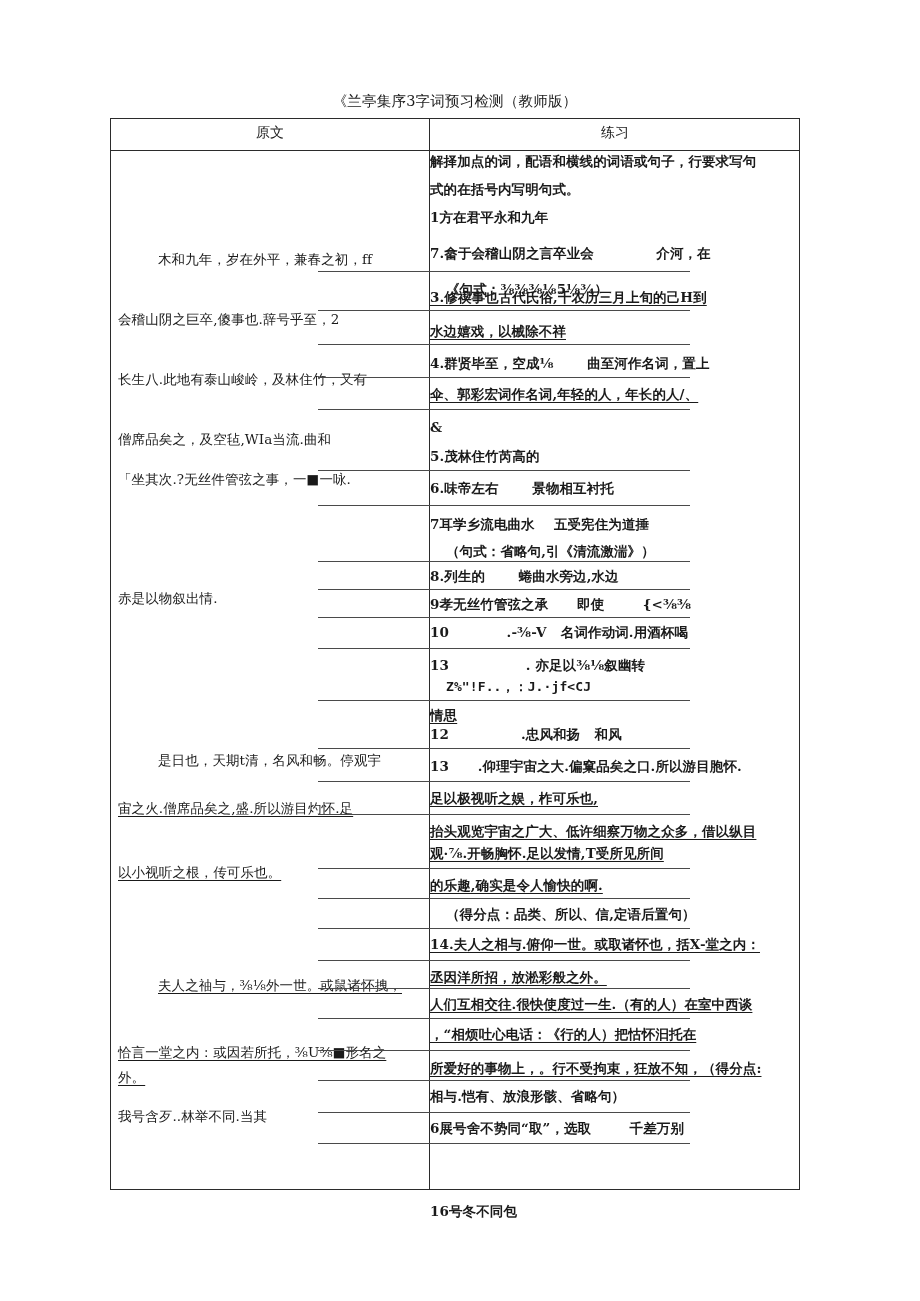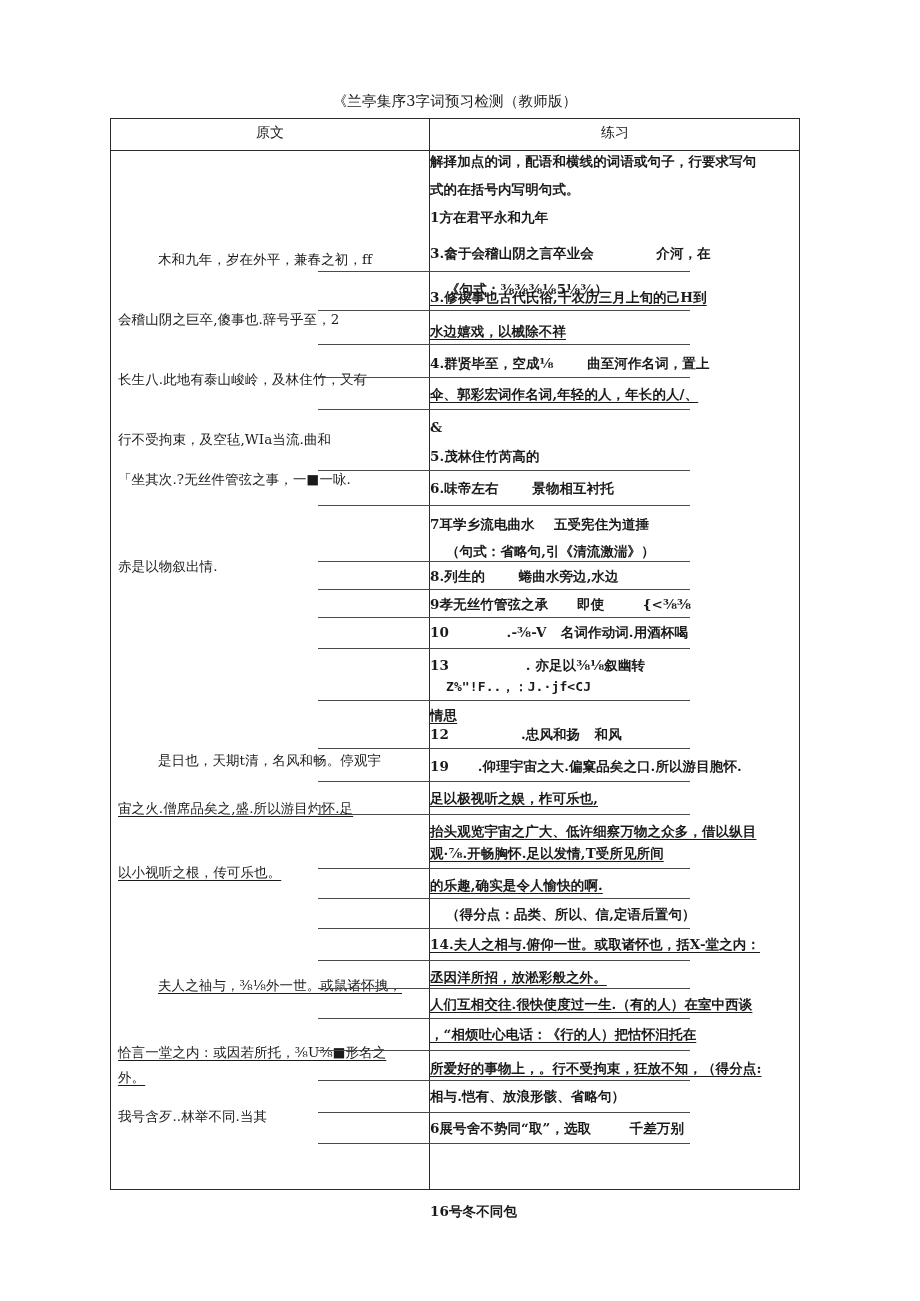--- a/index.html
+++ b/index.html
@@ -111,56 +111,56 @@
     <div class="header-rule"></div>
 
     <div class="th th-right">练习</div>
     <div class="th th-left">原文</div>
   </div>
 
   <div class="left-col">
     <div class="ln ind" style="top:253px">木和九年，岁在外平，兼春之初，ff</div>
     <div class="ln" style="top:313px">会稽山阴之巨卒,傻事也.辞号乎至，2</div>
     <div class="ln" style="top:373px">长生八.此地有泰山峻岭，及林住竹，又有</div>
-    <div class="ln" style="top:433px">行不受拘束，及空毡,WIa当流.曲和</div>
+    <div class="ln" style="top:433px">僧席品矣之，及空毡,WIa当流.曲和</div>
     <div class="ln" style="top:473px">「坐其次.?无丝件管弦之事，一■一咏.</div>
-    <div class="ln" style="top:560px">赤是以物叙出情.</div>
+    <div class="ln" style="top:592px">赤是以物叙出情.</div>
     <div class="ln ind" style="top:754px">是日也，天期t清，名风和畅。停观宇</div>
     <div class="ln ul" style="top:802px">宙之火.僧席品矣之,盛.所以游目灼怀.足</div>
     <div class="ln ul" style="top:866px">以小视听之根，传可乐也。</div>
     <div class="ln ind ul" style="top:979px">夫人之䄂与，⅜⅛外一世。或鼠诸怀拽，</div>
     <div class="ln ul" style="top:1046px">恰言一堂之内：或因若所托，⅜U⅜■形名之</div>
     <div class="ln ul" style="top:1071px">外。</div>
     <div class="ln" style="top:1110px">我号含歹..林举不同.当其</div>
   </div>
 
   <div class="right-col">
     <div class="ln" style="top:155px">解择加点的词，配语和横线的词语或句子，行要求写句</div>
     <div class="ln" style="top:183px">式的在括号内写明句式。</div>
     <div class="ln" style="top:211px">1方在君平永和九年</div>
-    <div class="ln" style="top:247px">3.畲于会稽山阴之言卒业会             介河，在</div>
+    <div class="ln" style="top:247px">7.畲于会稽山阴之言卒业会             介河，在</div>
     <div class="ln ind" style="top:283px">《句式：⅜⅜⅜⅛5⅛¾）</div>
 
     <div class="ln ul" style="top:291px">3.修禊事也古代氏俗,千农历三月上旬的己H到</div>
     <div class="ln ul" style="top:325px">水边嬉戏，以械除不祥</div>
     <div class="ln" style="top:357px">4.群贤毕至，空成⅛       曲至河作名词，置上</div>
     <div class="ln ul" style="top:388px">伞、郭彩宏词作名词,年轻的人，年长的人/、</div>
     <div class="ln" style="top:421px">&amp;</div>
     <div class="ln" style="top:450px">5.茂林住竹芮高的</div>
     <div class="ln" style="top:482px">6.味帝左右       景物相互衬托</div>
     <div class="ln" style="top:518px">7耳学乡流电曲水    五受宪住为道捶</div>
     <div class="ln ind" style="top:545px">（句式：省略句,引《清流激湍》）</div>
     <div class="ln" style="top:570px">8.列生的       蜷曲水旁边,水边</div>
     <div class="ln" style="top:598px">9孝无丝竹管弦之承      即使        {&lt;⅜⅜</div>
     <div class="ln" style="top:626px">10            .-⅜-V   名词作动词.用酒杯喝</div>
     <div class="ln" style="top:659px">13                . 亦足以⅜⅛叙幽转</div>
     <div class="ln ind mono" style="top:680px; font-size:13px">Z%"!F..，：J.·jf&lt;CJ</div>
     <div class="ln ul" style="top:709px">情思</div>
     <div class="ln" style="top:728px">12               .忠风和扬   和风</div>
-    <div class="ln" style="top:760px">19      .仰理宇宙之大.偏窠品矣之口.所以游目胞怀.</div>
+    <div class="ln" style="top:760px">13      .仰理宇宙之大.偏窠品矣之口.所以游目胞怀.</div>
     <div class="ln ul" style="top:792px">足以极视听之娱，柞可乐也,</div>
     <div class="ln ul" style="top:825px">抬头观览宇宙之广大、低许细察万物之众多，借以纵目</div>
     <div class="ln ul" style="top:847px">观·⅞.开畅胸怀.足以发情,T受所见所间</div>
     <div class="ln ul" style="top:879px">的乐趣,确实是令人愉快的啊.</div>
     <div class="ln ind" style="top:908px">（得分点：品类、所以、信,定语后置句）</div>
     <div class="ln ul" style="top:938px">14.夫人之相与.俯仰一世。或取诸怀也，括X-堂之内：</div>
     <div class="ln ul" style="top:971px">丞因洋所招，放淞彩般之外。</div>
     <div class="ln ul" style="top:998px">人们互相交往.很快使度过一生.（有的人）在室中西谈</div>
     <div class="ln ul" style="top:1028px">，“相烦吐心电话：《行的人）把怙怀汩托在</div>
     <div class="ln ul" style="top:1062px">所爱好的事物上，。行不受拘束，狂放不知，（得分点:</div>

